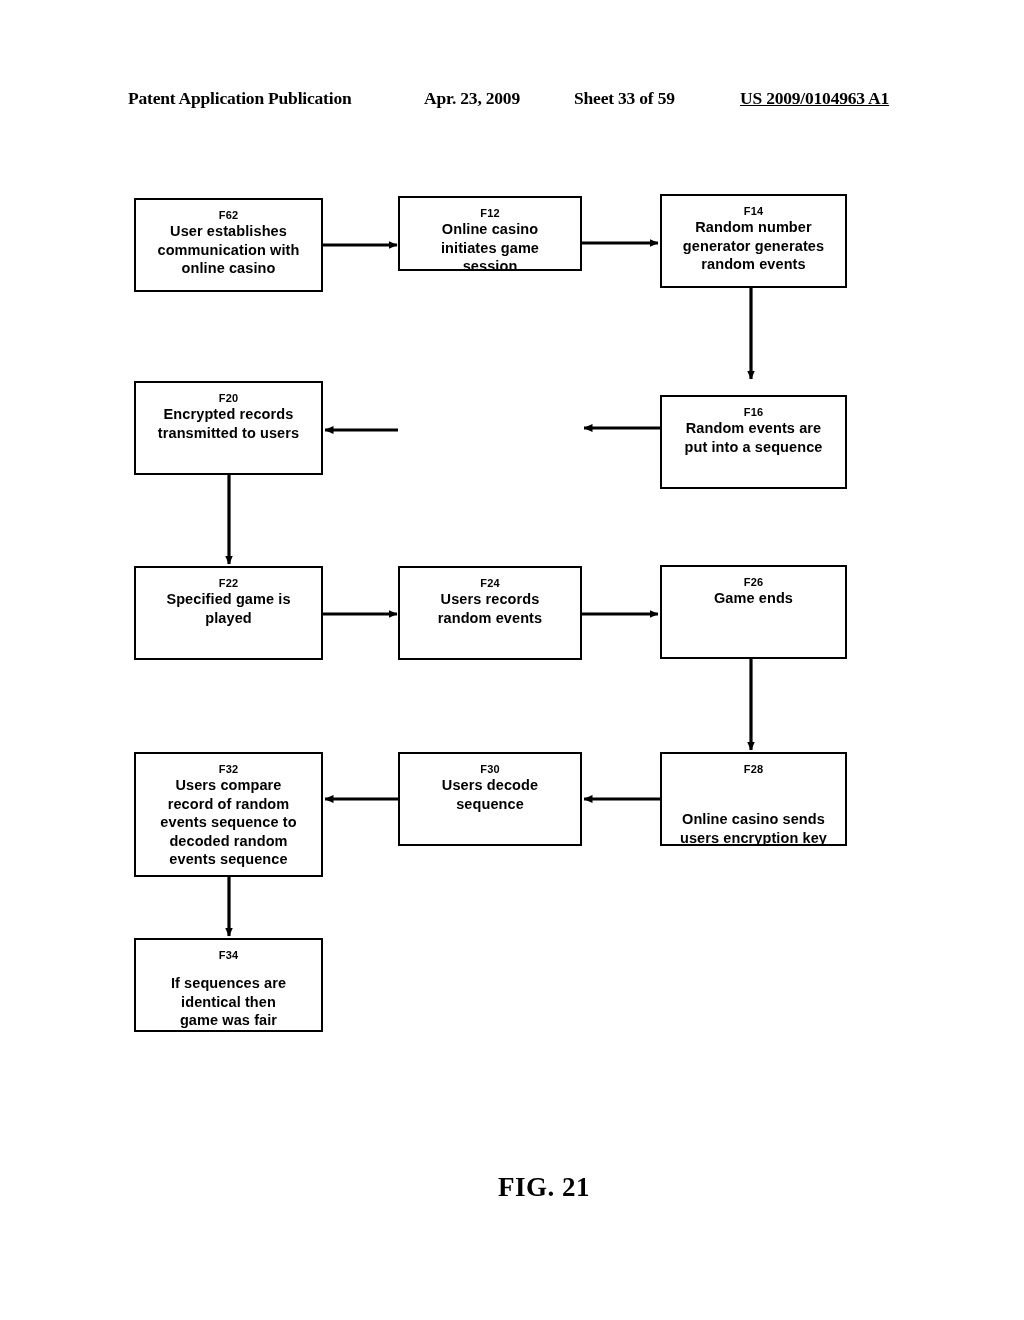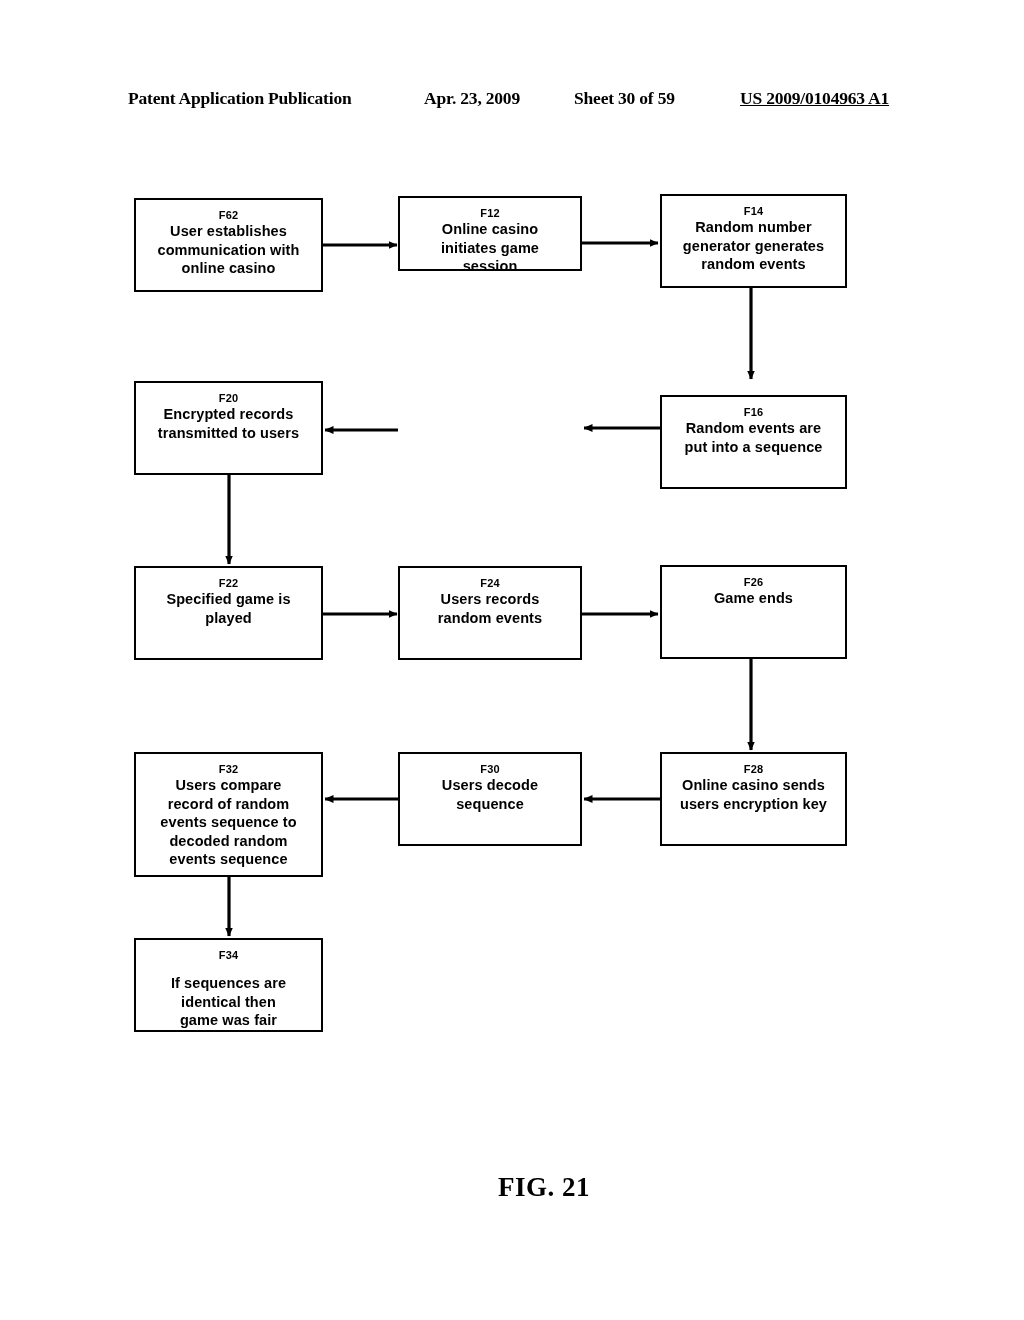--- a/index.html
+++ b/index.html
@@ -107,21 +107,21 @@
     height: 1320px;
     pointer-events: none;
   }
 </style>
 </head>
 <body>
 
 <div id="page-header">
   <span class="hdr-pub">Patent Application Publication</span>
   <span class="hdr-date">Apr. 23, 2009</span>
-  <span class="hdr-sheet">Sheet 30 of 59</span>
+  <span class="hdr-sheet">Sheet 33 of 59</span>
   <span class="hdr-docnum">US 2009/0104963 A1</span>
 </div>
 
 <div id="flowchart">
   <svg class="connectors" viewBox="0 0 1024 1320" xmlns="http://www.w3.org/2000/svg">
     <defs>
       <marker id="arrowhead" markerWidth="9" markerHeight="8" refX="8.5" refY="4" orient="auto" markerUnits="userSpaceOnUse">
         <path d="M0,0 L9,4 L0,8 z" fill="#000000"></path>
       </marker>
     </defs>
@@ -188,21 +188,21 @@
   </div>
   <div class="node" style="left: 398px; top: 566px; width: 184px; height: 94px;">
     <span class="node-id">F24</span>
     <span class="node-text">Users records
 random events</span>
   </div>
   <div class="node" style="left: 660px; top: 565px; width: 187px; height: 94px;">
     <span class="node-id">F26</span>
     <span class="node-text">Game ends</span>
   </div>
-  <div class="node" style="left: 660px; top: 752px; width: 187px; height: 94px;">
+  <div class="node" style="left: 660px; top: 752px; width: 187px; height: 94px; gap: 34px;">
     <span class="node-id">F28</span>
     <span class="node-text">Online casino sends
 users encryption key</span>
   </div>
   <div class="node" style="left: 398px; top: 752px; width: 184px; height: 94px;">
     <span class="node-id">F30</span>
     <span class="node-text">Users decode
 sequence</span>
   </div>
   <div class="node" style="left: 134px; top: 752px; width: 189px; height: 125px;">

